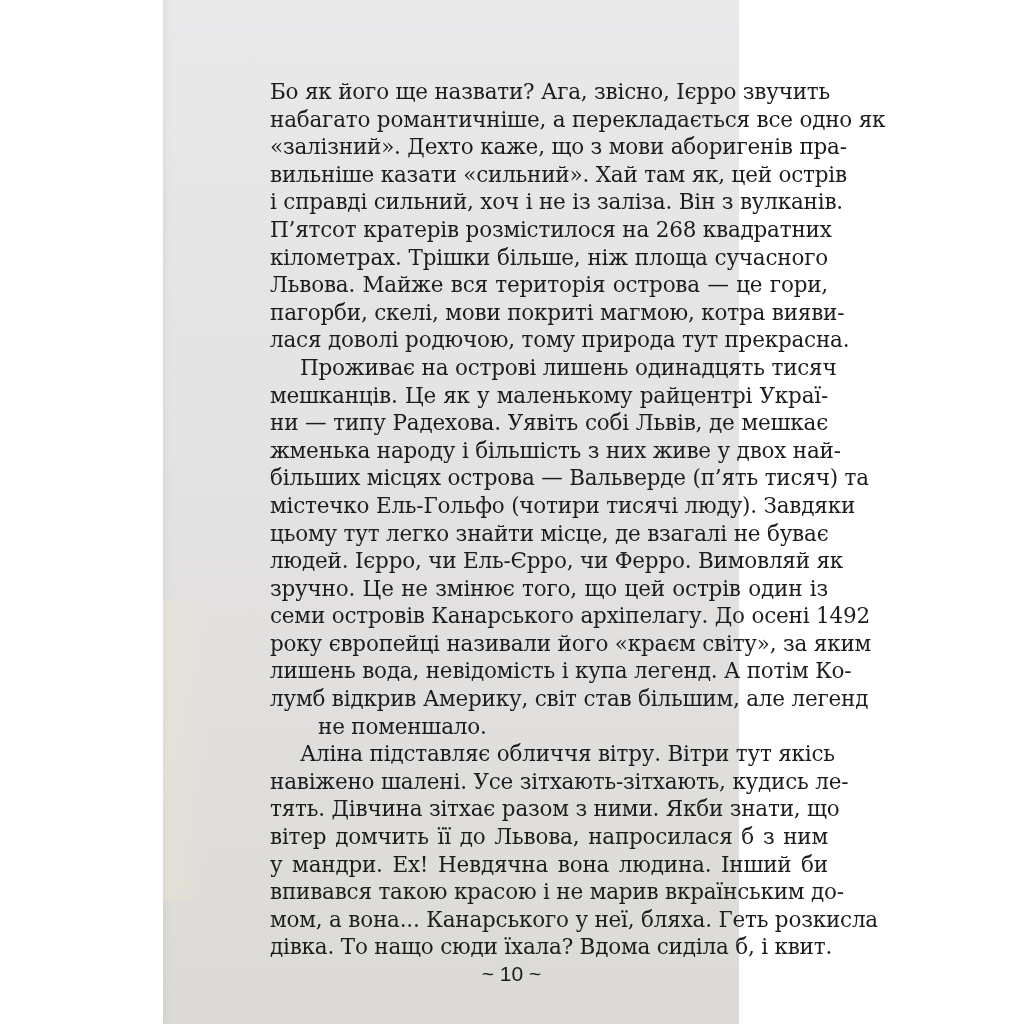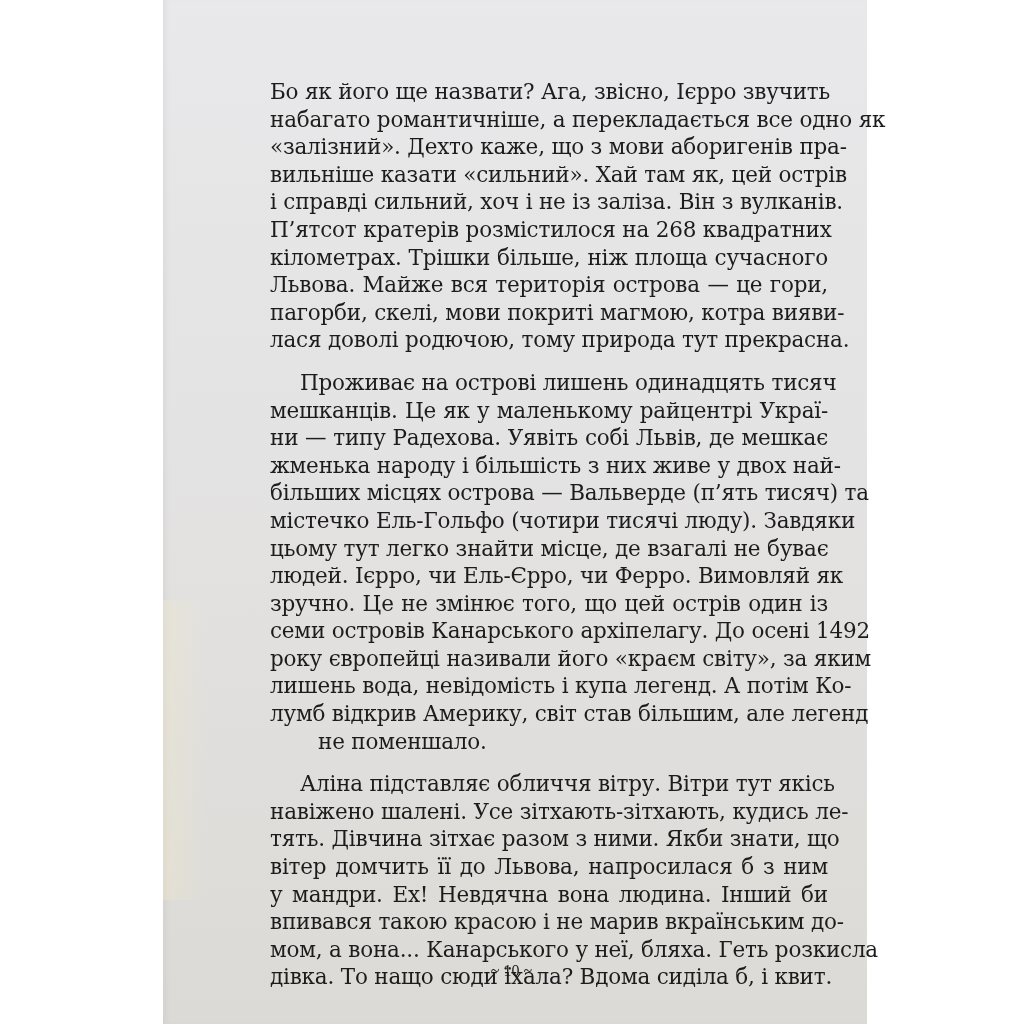--- a/index.html
+++ b/index.html
@@ -7,21 +7,21 @@
     padding: 0;
     width: 1024px;
     height: 1024px;
     background: #ffffff;
     overflow: hidden;
   }
   .page {
     position: absolute;
     left: 163px;
     top: 0;
-    width: 704px;
+    width: 576px;
     height: 1024px;
     background: linear-gradient(180deg, #e9e8ea 0%, #e4e3e3 45%, #dcdad6 100%);
     box-shadow: inset 6px 0 10px -6px rgba(0,0,0,0.08);
   }
   .page::before {
     content: "";
     position: absolute;
     left: 0;
     top: 600px;
     width: 45px;
@@ -45,30 +45,29 @@
     white-space: nowrap;
     text-align: justify;
     text-align-last: justify;
   }
   .line.last {
     text-align-last: left;
     margin-left: 48px;
   }
   .line.indent {
     padding-left: 30px;
-    margin-top: 15px;
   }
   .page-number {
     position: absolute;
     left: 0;
     width: 697px;
     top: 962px;
     text-align: center;
-    font-family: Liberation Serif, serif;
-    font-size: 16px;
+    font-family: Liberation Sans, sans-serif;
+    font-size: 21px;
     color: #1c1c1c;
   }
 </style>
 </head>
 <body>
 
 <div class="page">
   <div class="text-block">
 
     <div>

